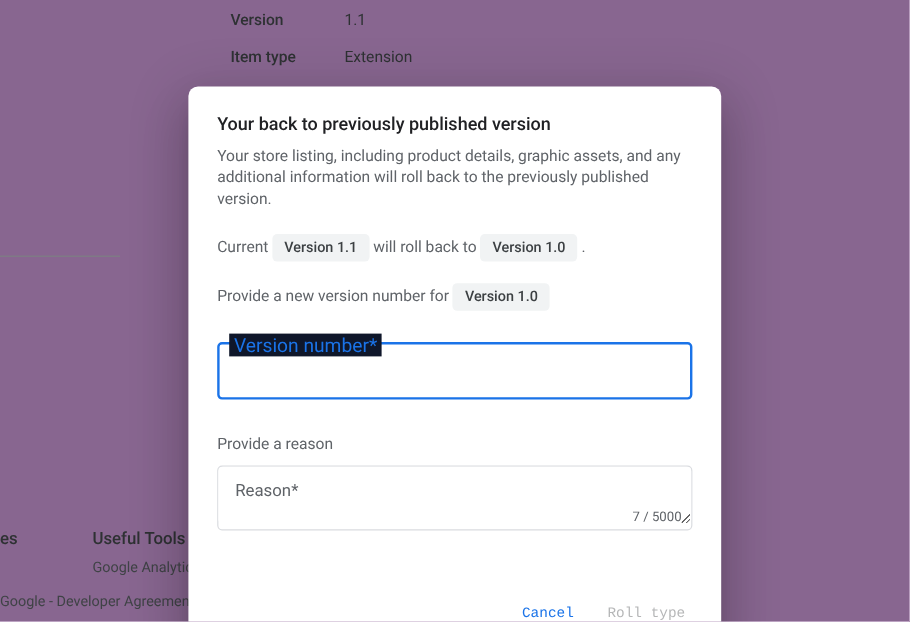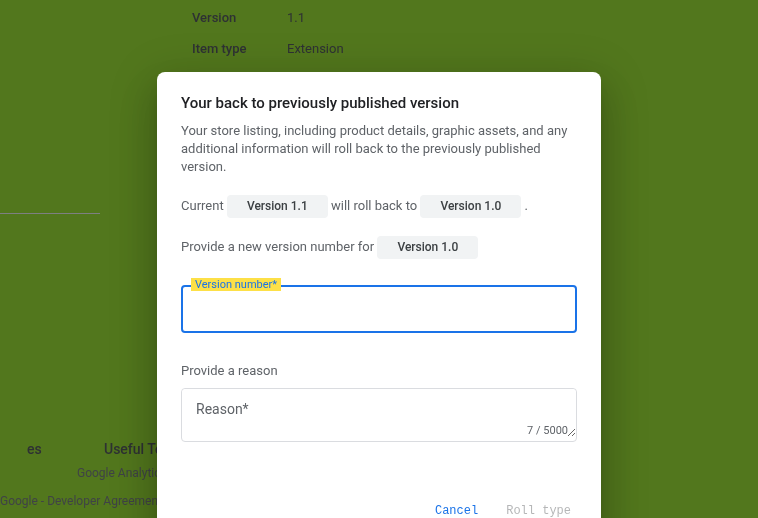--- a/index.html
+++ b/index.html
@@ -14,21 +14,21 @@
       overflow: hidden;
       position: relative;
       background: #fff;
     }
     .background {
       position: absolute;
       top: 0;
       left: 0;
       width: 758px;
       height: 518px;
-      background: #84cc16;
+      background: #f0abfc;
     }
     .bg-row {
       display: flex;
       font-size: 13px;
       color: #202124;
       padding: 8px 0;
     }
     .bg-label {
       width: 95px;
       font-weight: 500;
@@ -59,21 +59,20 @@
       display: flex;
     }
     .footer-col {
       font-size: 13px;
     }
     .footer-heading {
       font-weight: 500;
       color: #3c4043;
       font-size: 14px;
       margin-bottom: 9px;
-      padding-left: 27px;
     }
     .footer-link {
       color: #5f6368;
       font-size: 12px;
       margin-bottom: 6px;
     }
     .footer-legal {
       color: #5f6368;
       font-size: 12px;
       padding: 8px 0 10px 0;
@@ -115,36 +114,36 @@
     .dialog-line {
       font-size: 13px;
       color: #5f6368;
       margin-bottom: 18px;
       line-height: 1.6;
     }
     .version-chip {
       background: #f1f3f4;
       color: #3c4043;
       font-weight: 500;
-      padding: 2px 20px;
+      padding: 2px 10px;
       border-radius: 4px;
       font-size: 12px;
       display: inline-block;
     }
     .field-wrap {
       position: relative;
       margin-bottom: 30px;
     }
     .field-label-float {
       position: absolute;
       top: -7px;
       left: 10px;
-      background: #fde047;
+      background: #0f172a;
       padding: 0 4px;
-      font-size: 11px;
+      font-size: 16px;
       color: #1a73e8;
     }
     .text-input {
       width: 100%;
       border: 2px solid #1a73e8;
       border-radius: 4px;
       height: 48px;
       padding: 0 14px;
       font-size: 14px;
       outline: none;

